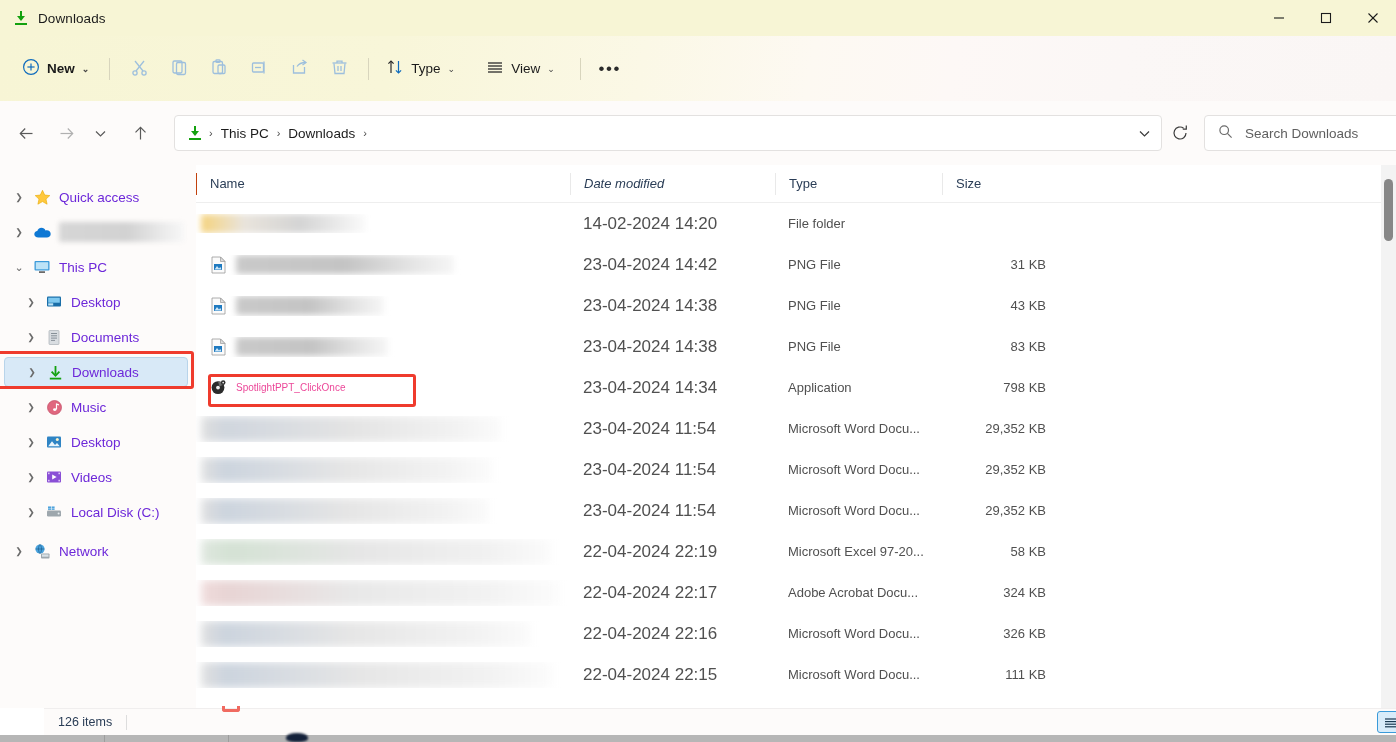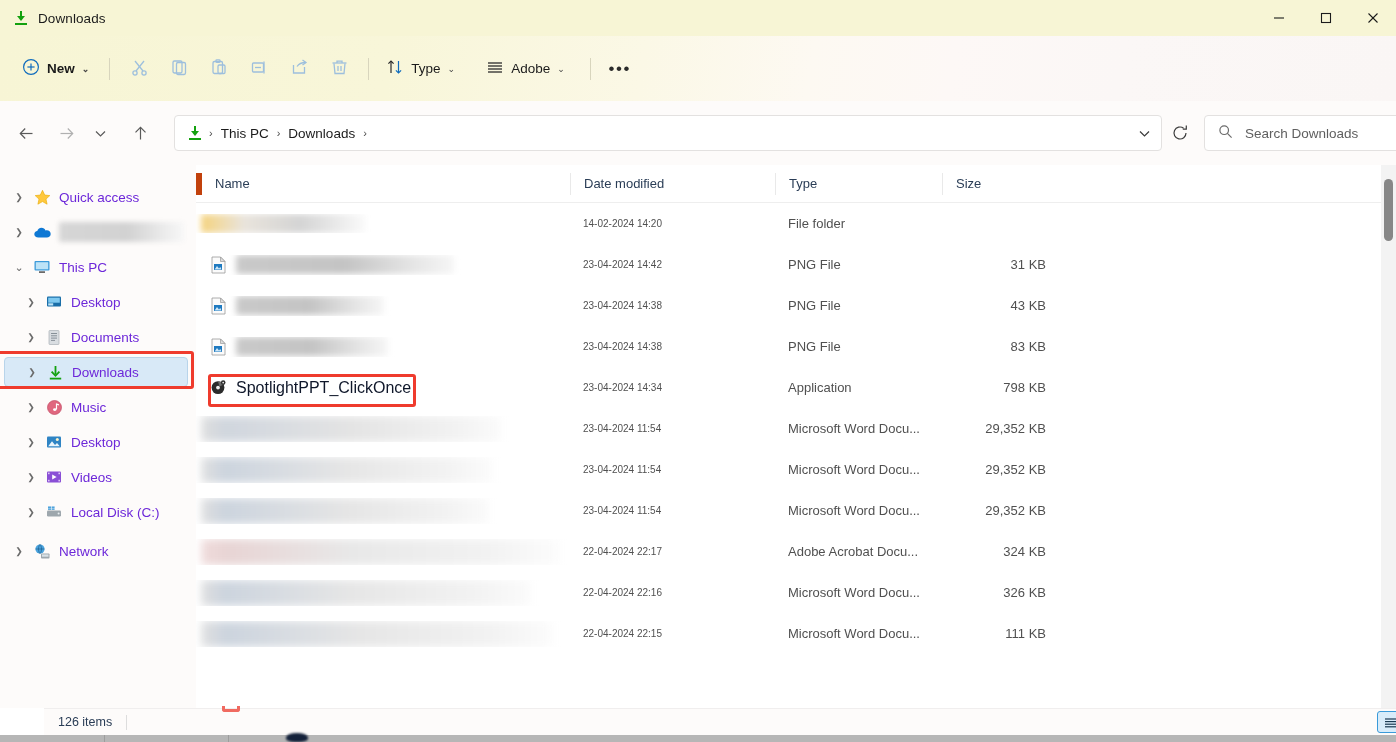--- a/index.html
+++ b/index.html
@@ -278,50 +278,50 @@
   .col-h {
     font-size: 13px;
     color: #2a3d56;
     border-left: 1px solid #e9e9e9;
     height: 22px;
     display: flex;
     align-items: center;
     padding-left: 13px;
     flex: none;
   }
-  .col-h:first-child { border-left: 6px solid #c2410c; }
+  .col-h:first-child { border-left: 1px solid #c2410c; }
   #ch-name { width: 374px; }
-  #ch-date { width: 205px; }
+  #ch-date { width: 205px; font-style: italic; }
   #ch-type { width: 167px; }
   #ch-size { width: 115px; }
 
   .file-row {
     display: flex;
     height: 41px;
     align-items: center;
     position: relative;
   }
   .fr-name {
     width: 374px;
     display: flex;
     align-items: center;
     padding-left: 13px;
     gap: 9px;
     flex: none;
     overflow: hidden;
   }
   .fr-ico { width: 18px; height: 20px; flex: none; display:flex; align-items:center; justify-content:center;}
   .fr-text {
-    font-size: 16px;
-    color: #0f172a;
+    font-size: 10px;
+    color: #ec4899;
     white-space: nowrap;
   }
   .fr-date {
     width: 205px;
-    font-size: 10px;
+    font-size: 17px;
     color: #505050;
     padding-left: 13px;
     flex: none;
   }
   .fr-type {
     width: 167px;
     font-size: 13px;
     color: #505050;
     padding-left: 13px;
     flex: none;
@@ -538,21 +538,21 @@
 
     <div class="cmd-btn" style="padding:0 11px 0 8px; margin-left:12px">
       <span>
         <svg width="18" height="18" viewBox="0 0 18 18">
             <line x1="2" y1="5" x2="16" y2="5" stroke="#2b2b2b" stroke-width="1.3"></line>
             <line x1="2" y1="8" x2="16" y2="8" stroke="#2b2b2b" stroke-width="1.3"></line>
             <line x1="2" y1="11" x2="16" y2="11" stroke="#2b2b2b" stroke-width="1.3"></line>
             <line x1="2" y1="14" x2="16" y2="14" stroke="#2b2b2b" stroke-width="1.3"></line>
           </svg>
       </span>
-      <span>Adobe</span>
+      <span>View</span>
       <span class="chev">⌄</span>
     </div>
 
     <div class="cmd-sep" style="margin-left:14px"></div>
 
     <div class="cmd-btn cmd-icon-btn" style="font-size:17px;letter-spacing:1.5px;color:#2b2b2b">•••</div>
   </div>
 
   <div id="addressrow">
     <div class="nav-btn" id="nav-back">
@@ -865,20 +865,28 @@
 
     <div class="file-row">
       <div class="fr-name">
         <span class="blur-block" style="width:288px;height:26px;margin-left:-8px;background:linear-gradient(90deg,#e0e0e0 0%,#ccd4de 8%,#e5e5e5 50%,#f2f2f2 85%,#fbfbfb 100%)"></span>
       </div>
       <div class="fr-date">23-04-2024 11:54</div>
       <div class="fr-type">Microsoft Word Docu...</div>
       <div class="fr-size">29,352 KB</div>
     </div>
 
+    <div class="file-row">
+      <div class="fr-name">
+        <span class="blur-block" style="width:350px;height:26px;margin-left:-8px;background:linear-gradient(90deg,#dfe7df 0%,#d4e2d4 8%,#e6e6e6 45%,#f1f1f1 82%,#fbfbfb 100%)"></span>
+      </div>
+      <div class="fr-date">22-04-2024 22:19</div>
+      <div class="fr-type">Microsoft Excel 97-20...</div>
+      <div class="fr-size">58 KB</div>
+    </div>
 
     <div class="file-row">
       <div class="fr-name">
         <span class="blur-block" style="width:358px;height:26px;margin-left:-8px;background:linear-gradient(90deg,#f0dcdc 0%,#e8d4d4 7%,#e8e8e8 42%,#f2f2f2 80%,#fcfcfc 100%)"></span>
       </div>
       <div class="fr-date">22-04-2024 22:17</div>
       <div class="fr-type">Adobe Acrobat Docu...</div>
       <div class="fr-size">324 KB</div>
     </div>
 

